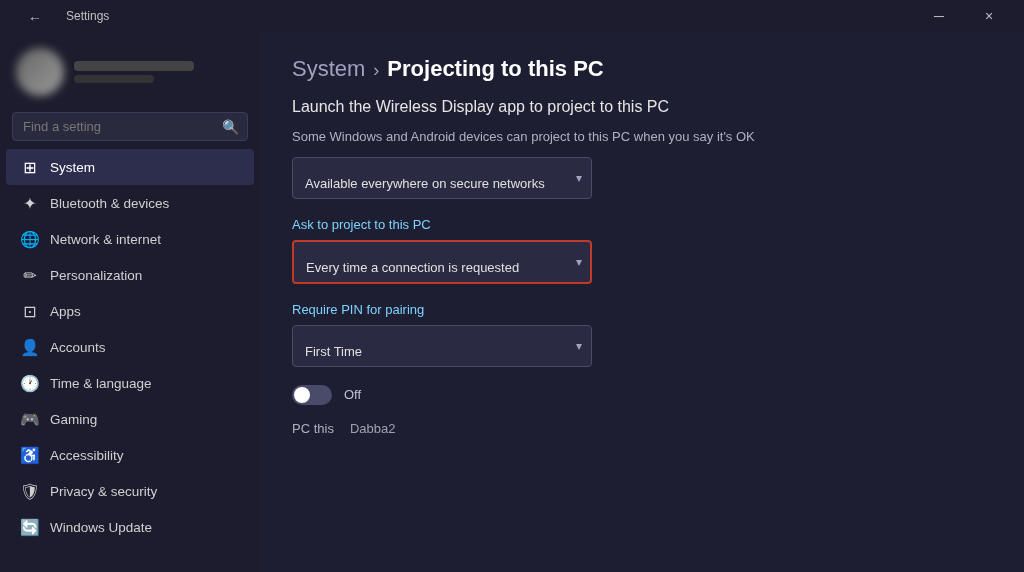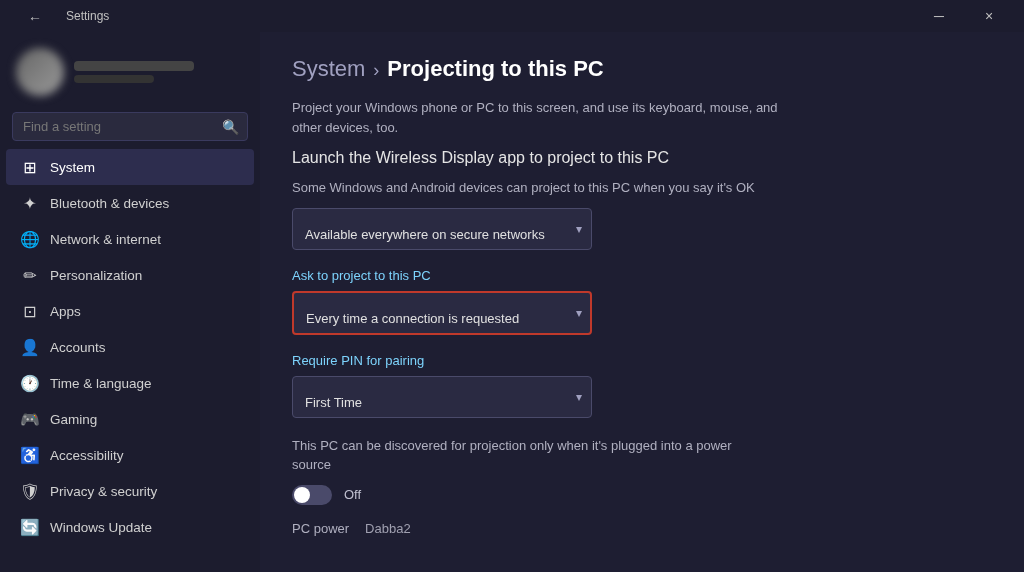--- a/index.html
+++ b/index.html
@@ -362,21 +362,20 @@
   </div>
 
   <div class="content">
     
     <div class="page-header">
       <span class="page-title-parent">System</span>
       <span class="page-title-arrow">›</span>
       <span class="page-title-main">Projecting to this PC</span>
     </div>
 
-    <p class="description">Project your Windows phone or PC to this screen, and use its keyboard, mouse, and other devices, too.</p>
 
     <a class="link-text">Launch the Wireless Display app to project to this PC</a>
 
     <p class="section-desc">Some Windows and Android devices can project to this PC when you say it's OK</p>
 
     
     <div class="dropdown-wrapper">
       <div class="dropdown-container">
         <select class="dropdown-select">
           <option>Available everywhere on secure networks</option>
@@ -410,30 +409,29 @@
         <select class="dropdown-select">
           <option>First Time</option>
           <option>Always</option>
           <option>Never</option>
         </select>
         <span class="chevron">▾</span>
       </div>
     </div>
 
     
-    <p class="section-desc">This PC can be discovered for projection only when it's plugged into a power source</p>
 
     
     <div class="toggle-row">
       <div class="toggle">
         <div class="toggle-knob"></div>
       </div>
       <span class="toggle-label">Off</span>
     </div>
 
     
     <div class="pc-name-row">
-      <span class="pc-name-label">PC power</span>
+      <span class="pc-name-label">PC this</span>
       <span class="pc-name-value">Dabba2</span>
     </div>
 
   </div>
 </div>
 
 </body></html>

